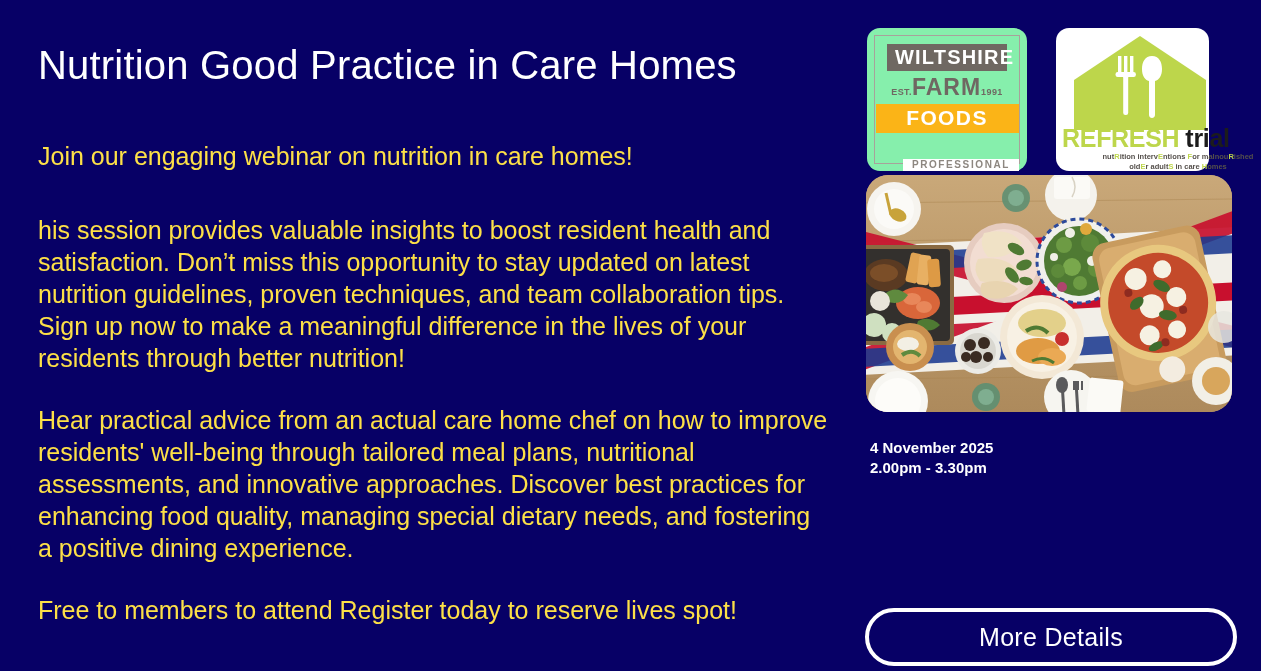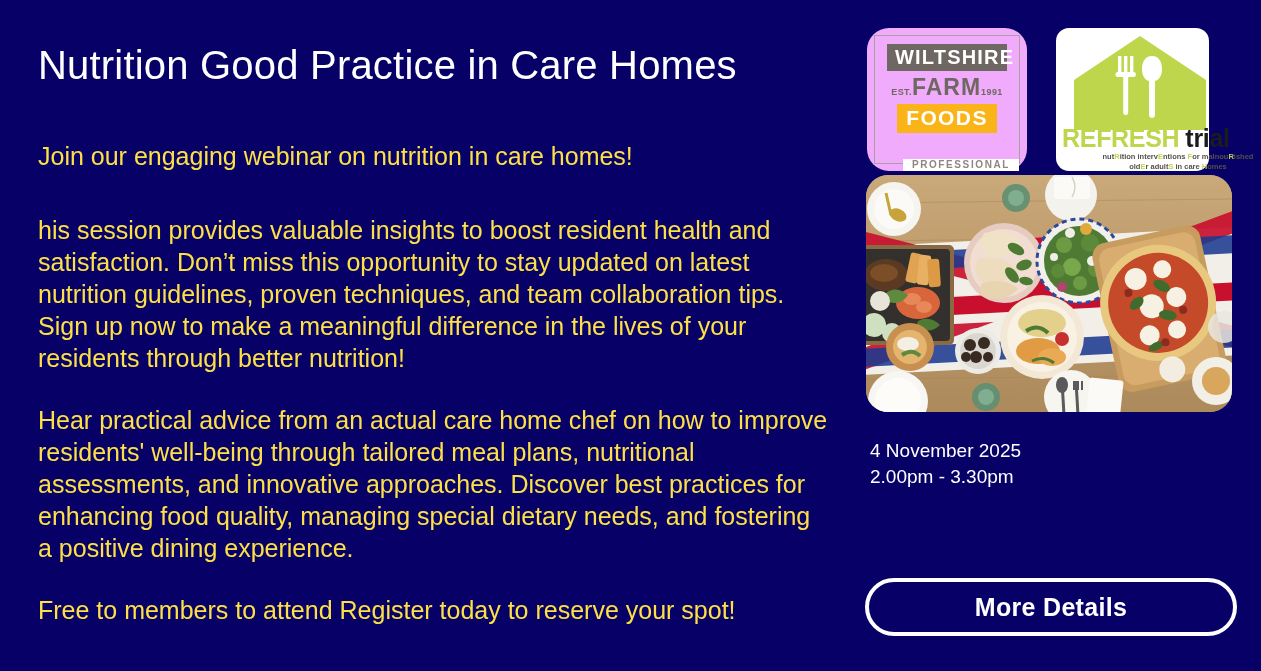--- a/index.html
+++ b/index.html
@@ -65,22 +65,22 @@
     height: 145px;
   }
 
   
   #wff-logo {
     position: absolute;
     left: 5px;
     top: 0;
     width: 160px;
     height: 143px;
-    background: #f0abfc;
-    border-radius: 22px;
+    background: #86efac;
+    border-radius: 13px;
     box-sizing: border-box;
     padding: 7px;
   }
   #wff-frame {
     position: relative;
     width: 100%;
     height: 100%;
     box-sizing: border-box;
     border: 1.5px solid #a8a29b;
     display: flex;
@@ -118,21 +118,21 @@
     font-weight: 700;
     letter-spacing: 1px;
     line-height: 1;
   }
   #wff-foods {
     background: #fbb417;
     color: #ffffff;
     font-size: 21px;
     font-weight: 700;
     letter-spacing: 1.4px;
-    width: 100px;
+    width: 143px;
     text-align: center;
     padding: 2px 0 3px 0;
     margin-top: 5px;
     box-sizing: border-box;
     line-height: 1.12;
   }
   #wff-professional-wrap {
     position: absolute;
     left: 0;
     right: 0;
@@ -208,46 +208,46 @@
   #food-photo svg { display: block; width: 100%; height: 100%; }
 
   
   #event-details {
     position: absolute;
     left: 8px;
     top: 410px;
     width: 330px;
   }
   .detail-line {
-    font-size: 19px;
-    font-weight: 400;
+    font-size: 15px;
+    font-weight: 700;
     line-height: 1.35;
     color: #ffffff;
   }
   #event-location {
     margin-top: 27px;
     font-size: 19px;
     font-weight: 700;
     color: #ffffff;
   }
 
   
   #more-details-button {
     position: absolute;
     left: 3px;
-    top: 550px;
+    top: 580px;
     width: 372px;
     height: 58px;
     border: 4px solid #ffffff;
     border-radius: 34px;
     background: transparent;
     color: #ffffff;
     font-family: "Liberation Sans", sans-serif;
     font-size: 25px;
-    font-weight: 700;
+    font-weight: 400;
     letter-spacing: 0.3px;
     cursor: pointer;
     display: flex;
     align-items: center;
     justify-content: center;
     box-sizing: border-box;
     padding: 0;
   }
 </style>
 </head>
@@ -255,21 +255,21 @@
 
 <div id="poster">
 
   <div id="left-column">
     <h1 id="poster-title">Nutrition Good Practice in Care Homes</h1>
 
     <div id="body-copy">
       <p class="para para-lead">Join our engaging webinar on nutrition in care homes!</p>
       <p class="para">his session provides valuable insights to boost resident health and satisfaction. Don’t miss this opportunity to stay updated on latest nutrition guidelines, proven techniques, and team collaboration tips. Sign up now to make a meaningful difference in the lives of your residents through better nutrition!</p>
       <p class="para">Hear practical advice from an actual care home chef on how  to improve residents' well-being through tailored meal plans, nutritional assessments, and innovative approaches. Discover best practices for enhancing food quality, managing special dietary needs, and fostering a positive dining experience.</p>
-      <p class="para para-final">Free to members to attend Register today to reserve your spot!</p>
+      <p class="para para-final">Free to members to attend Register today to reserve lives spot!</p>
     </div>
   </div>
 
   <div id="right-column">
 
     <div id="logo-row">
 
       <div id="wff-logo">
         <div id="wff-frame">
           <div id="wff-wiltshire">WILTSHIRE</div>

